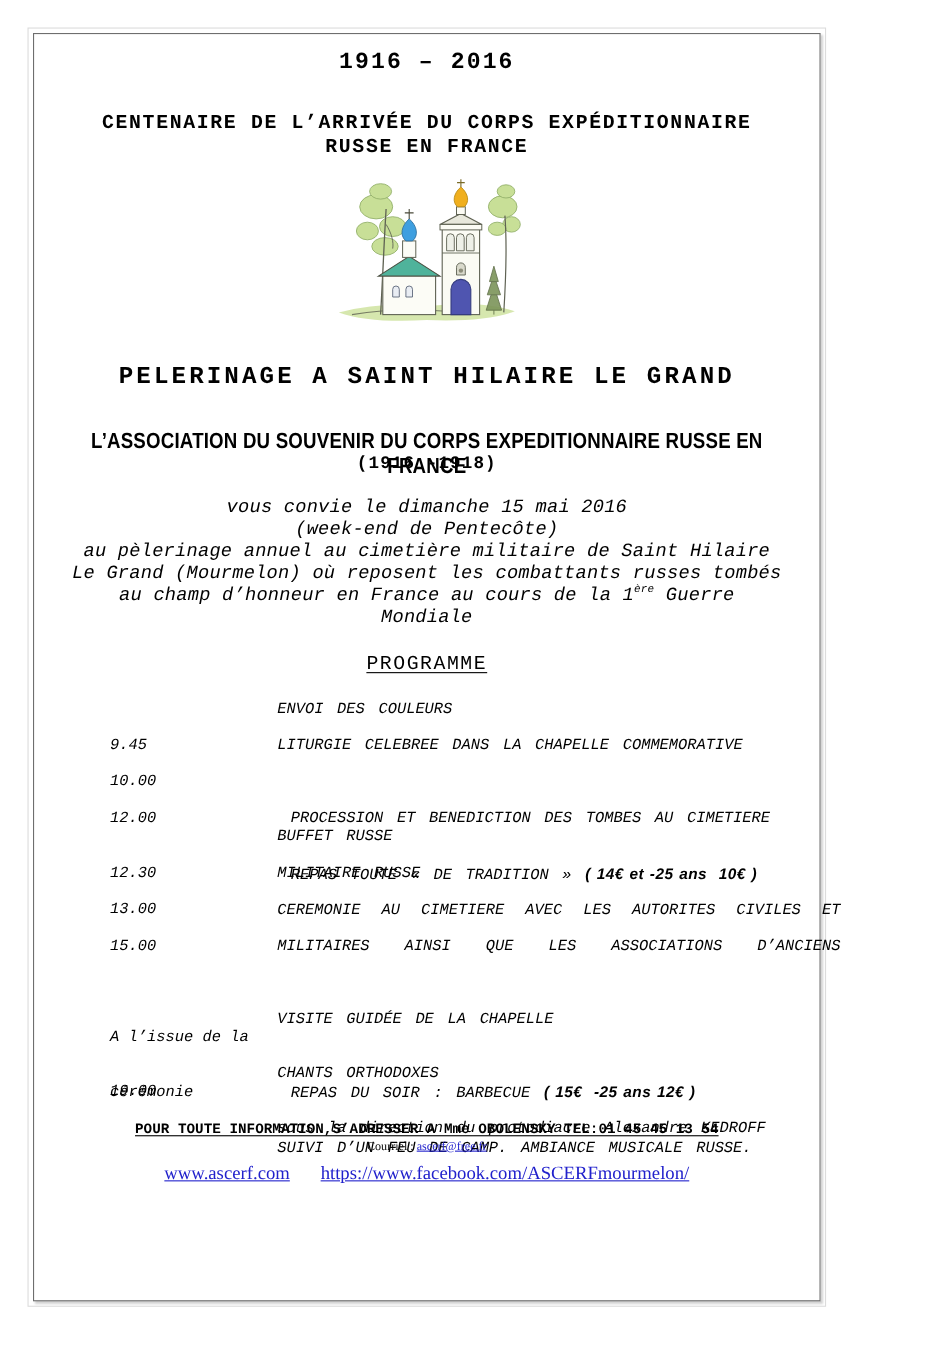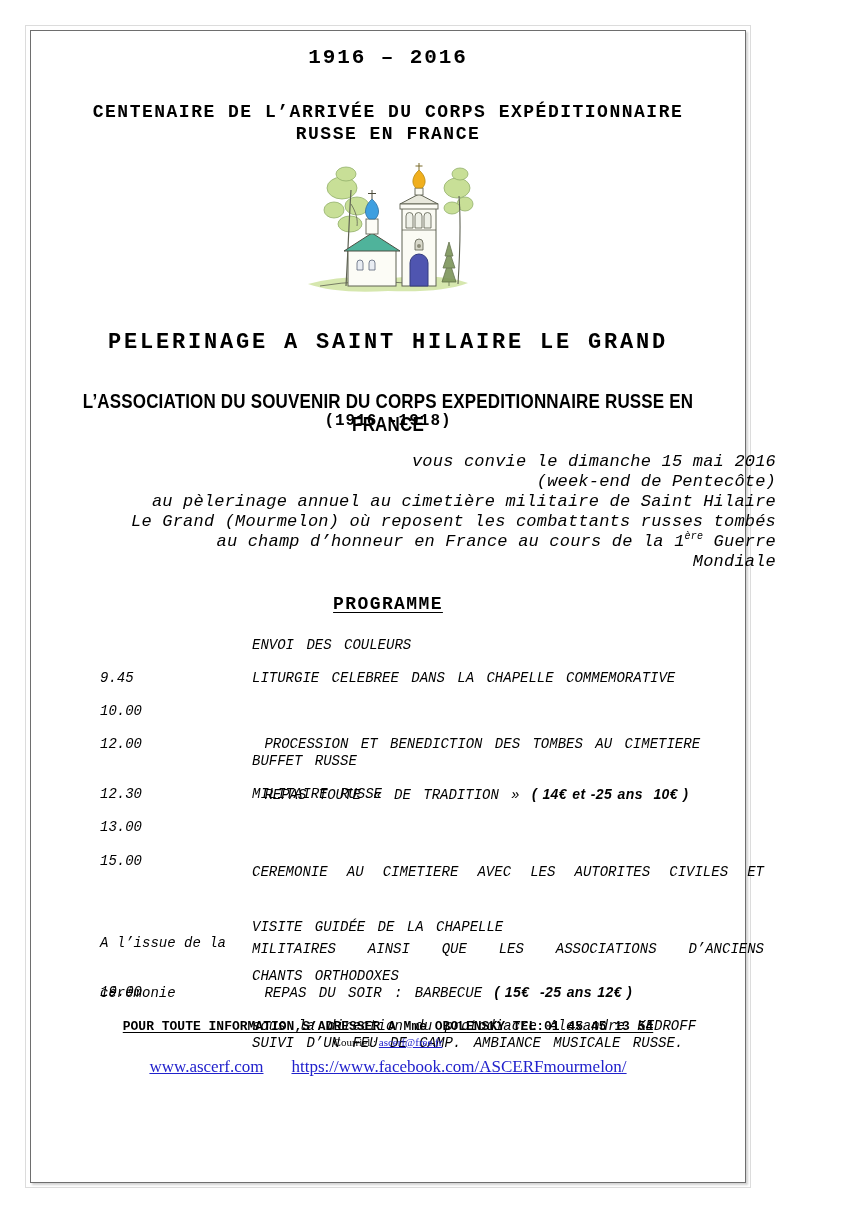--- a/index.html
+++ b/index.html
@@ -11,31 +11,31 @@
   .abs{position:absolute;left:0;right:0;}
   .ctr{text-align:center;}
   .years{top:46px;font-weight:bold;font-size:21px;letter-spacing:1.9px;}
   .head{top:101px;font-weight:bold;font-size:18px;letter-spacing:1.5px;line-height:22px;}
   .figure{position:absolute;top:162px;left:50%;margin-left:-86px;width:172px;height:136px;}
   .main-title{top:330px;font-weight:bold;font-size:22px;letter-spacing:2.8px;}
   .assoc-wrap{top:390px;}
   .assoc{display:inline-block;transform:scaleX(.85);transform-origin:center;
          font-family:"Liberation Sans","DejaVu Sans",sans-serif;font-weight:bold;font-size:20px;letter-spacing:.2px;}
   .assoc2{top:412px;font-weight:bold;font-size:16px;letter-spacing:1px;}
-  .intro{top:452px;font-style:italic;font-size:17px;line-height:20px;letter-spacing:.2px;text-align:right;}
+  .intro{top:452px;font-style:italic;font-size:17px;line-height:20px;letter-spacing:.2px;}
   .intro sup{font-size:10px;line-height:0;}
   .prog-head-wrap{top:594px;}
-  .prog-head{display:inline-block;font-weight:bold;font-size:18px;letter-spacing:1.4px;
+  .prog-head{display:inline-block;font-weight:normal;font-size:18px;letter-spacing:1.4px;
              text-decoration:underline;text-underline-offset:3px;}
   .srow{position:absolute;left:100px;right:70px;font-style:italic;font-size:14px;line-height:16.5px;}
   .time{position:absolute;left:0;top:17px;white-space:pre;margin-top:16px;}
   .desc{position:absolute;left:152px;top:0;width:512px;white-space:pre;word-spacing:4px;}
   .desc .ln{display:block;}
   .jdesc{white-space:normal;word-spacing:0;}
-  .jline{display:block;text-align:justify;margin-top:44px;}
+  .jline{display:block;text-align:justify;}
   .jline::after{content:"";display:inline-block;width:100%;}
   .price{font-family:"Liberation Sans","DejaVu Sans",sans-serif;font-weight:bold;font-size:14px;
          letter-spacing:.4px;word-spacing:1px;}
   .t2{top:16.5px;}
   .footer-info{top:1019px;font-weight:bold;font-size:13px;}
   .footer-info span{text-decoration:underline;text-underline-offset:2px;}
   .courriel{top:1036px;font-family:"Liberation Serif","DejaVu Serif",serif;font-size:11px;}
   .links{top:1057px;font-family:"Liberation Serif","DejaVu Serif",serif;font-size:17px;}
   .links a{margin:0 14px;}
   a{color:var(--link_blue,#2121cc);text-decoration:underline;cursor:pointer;}

